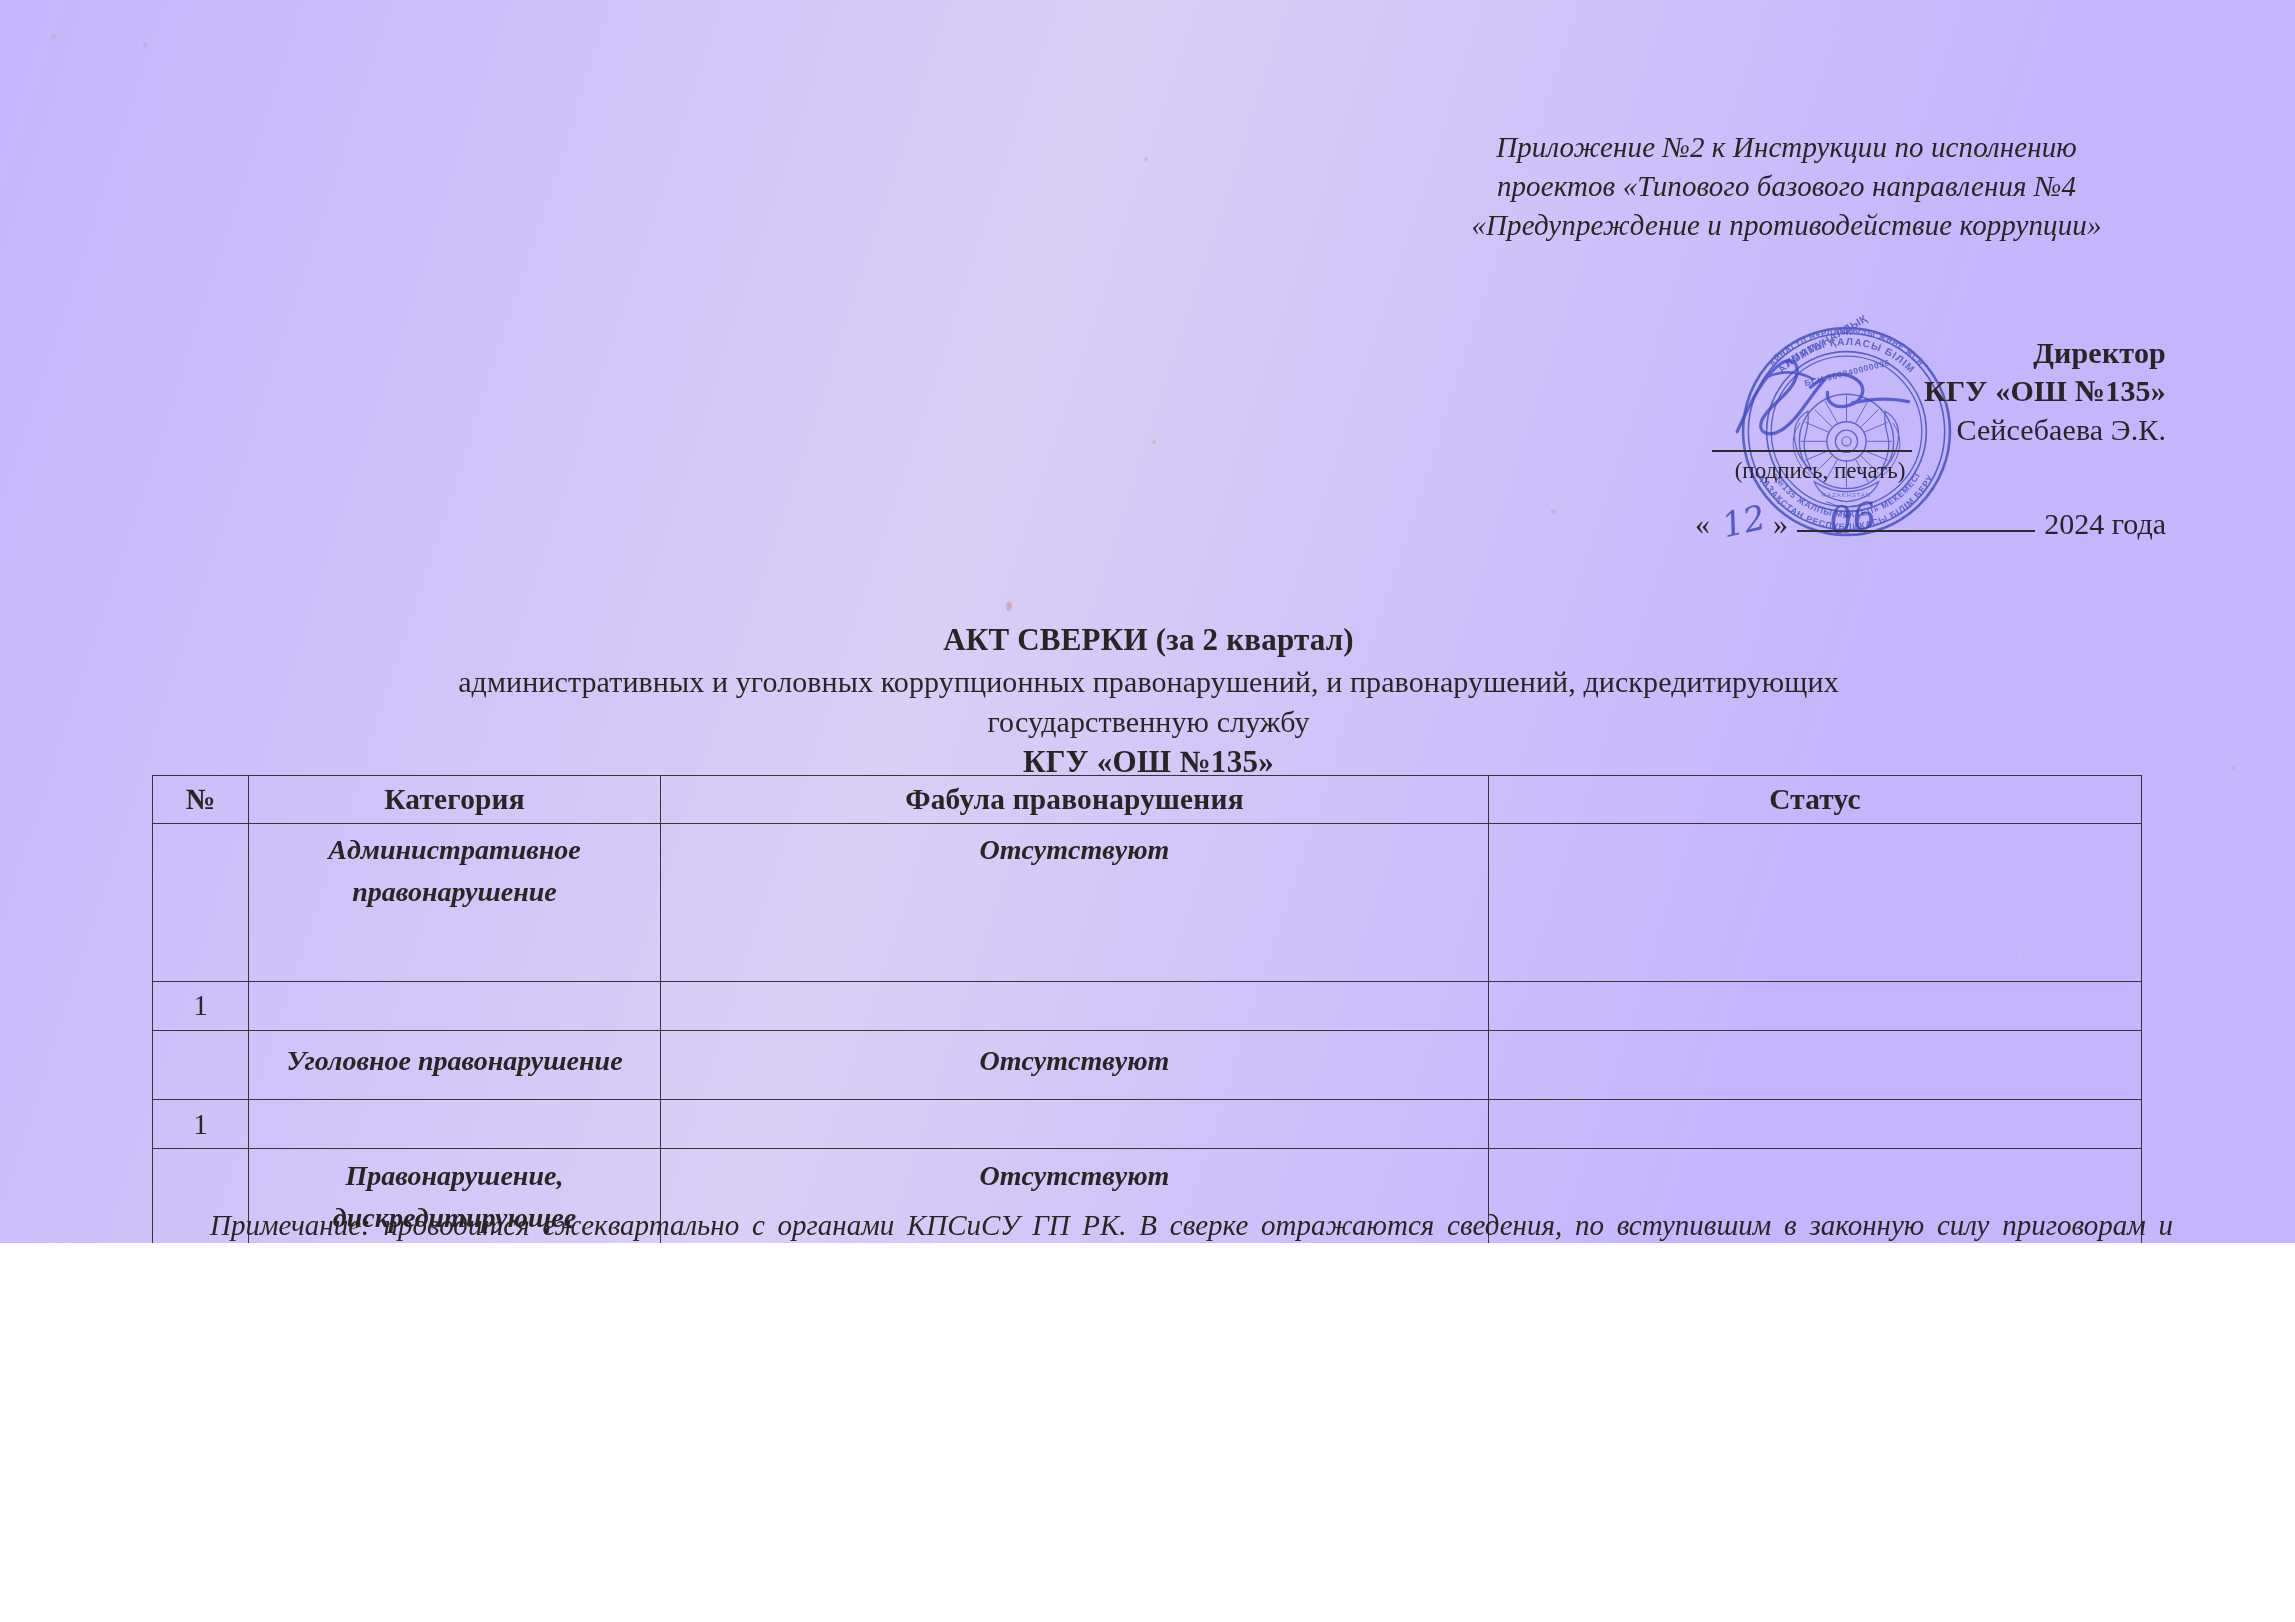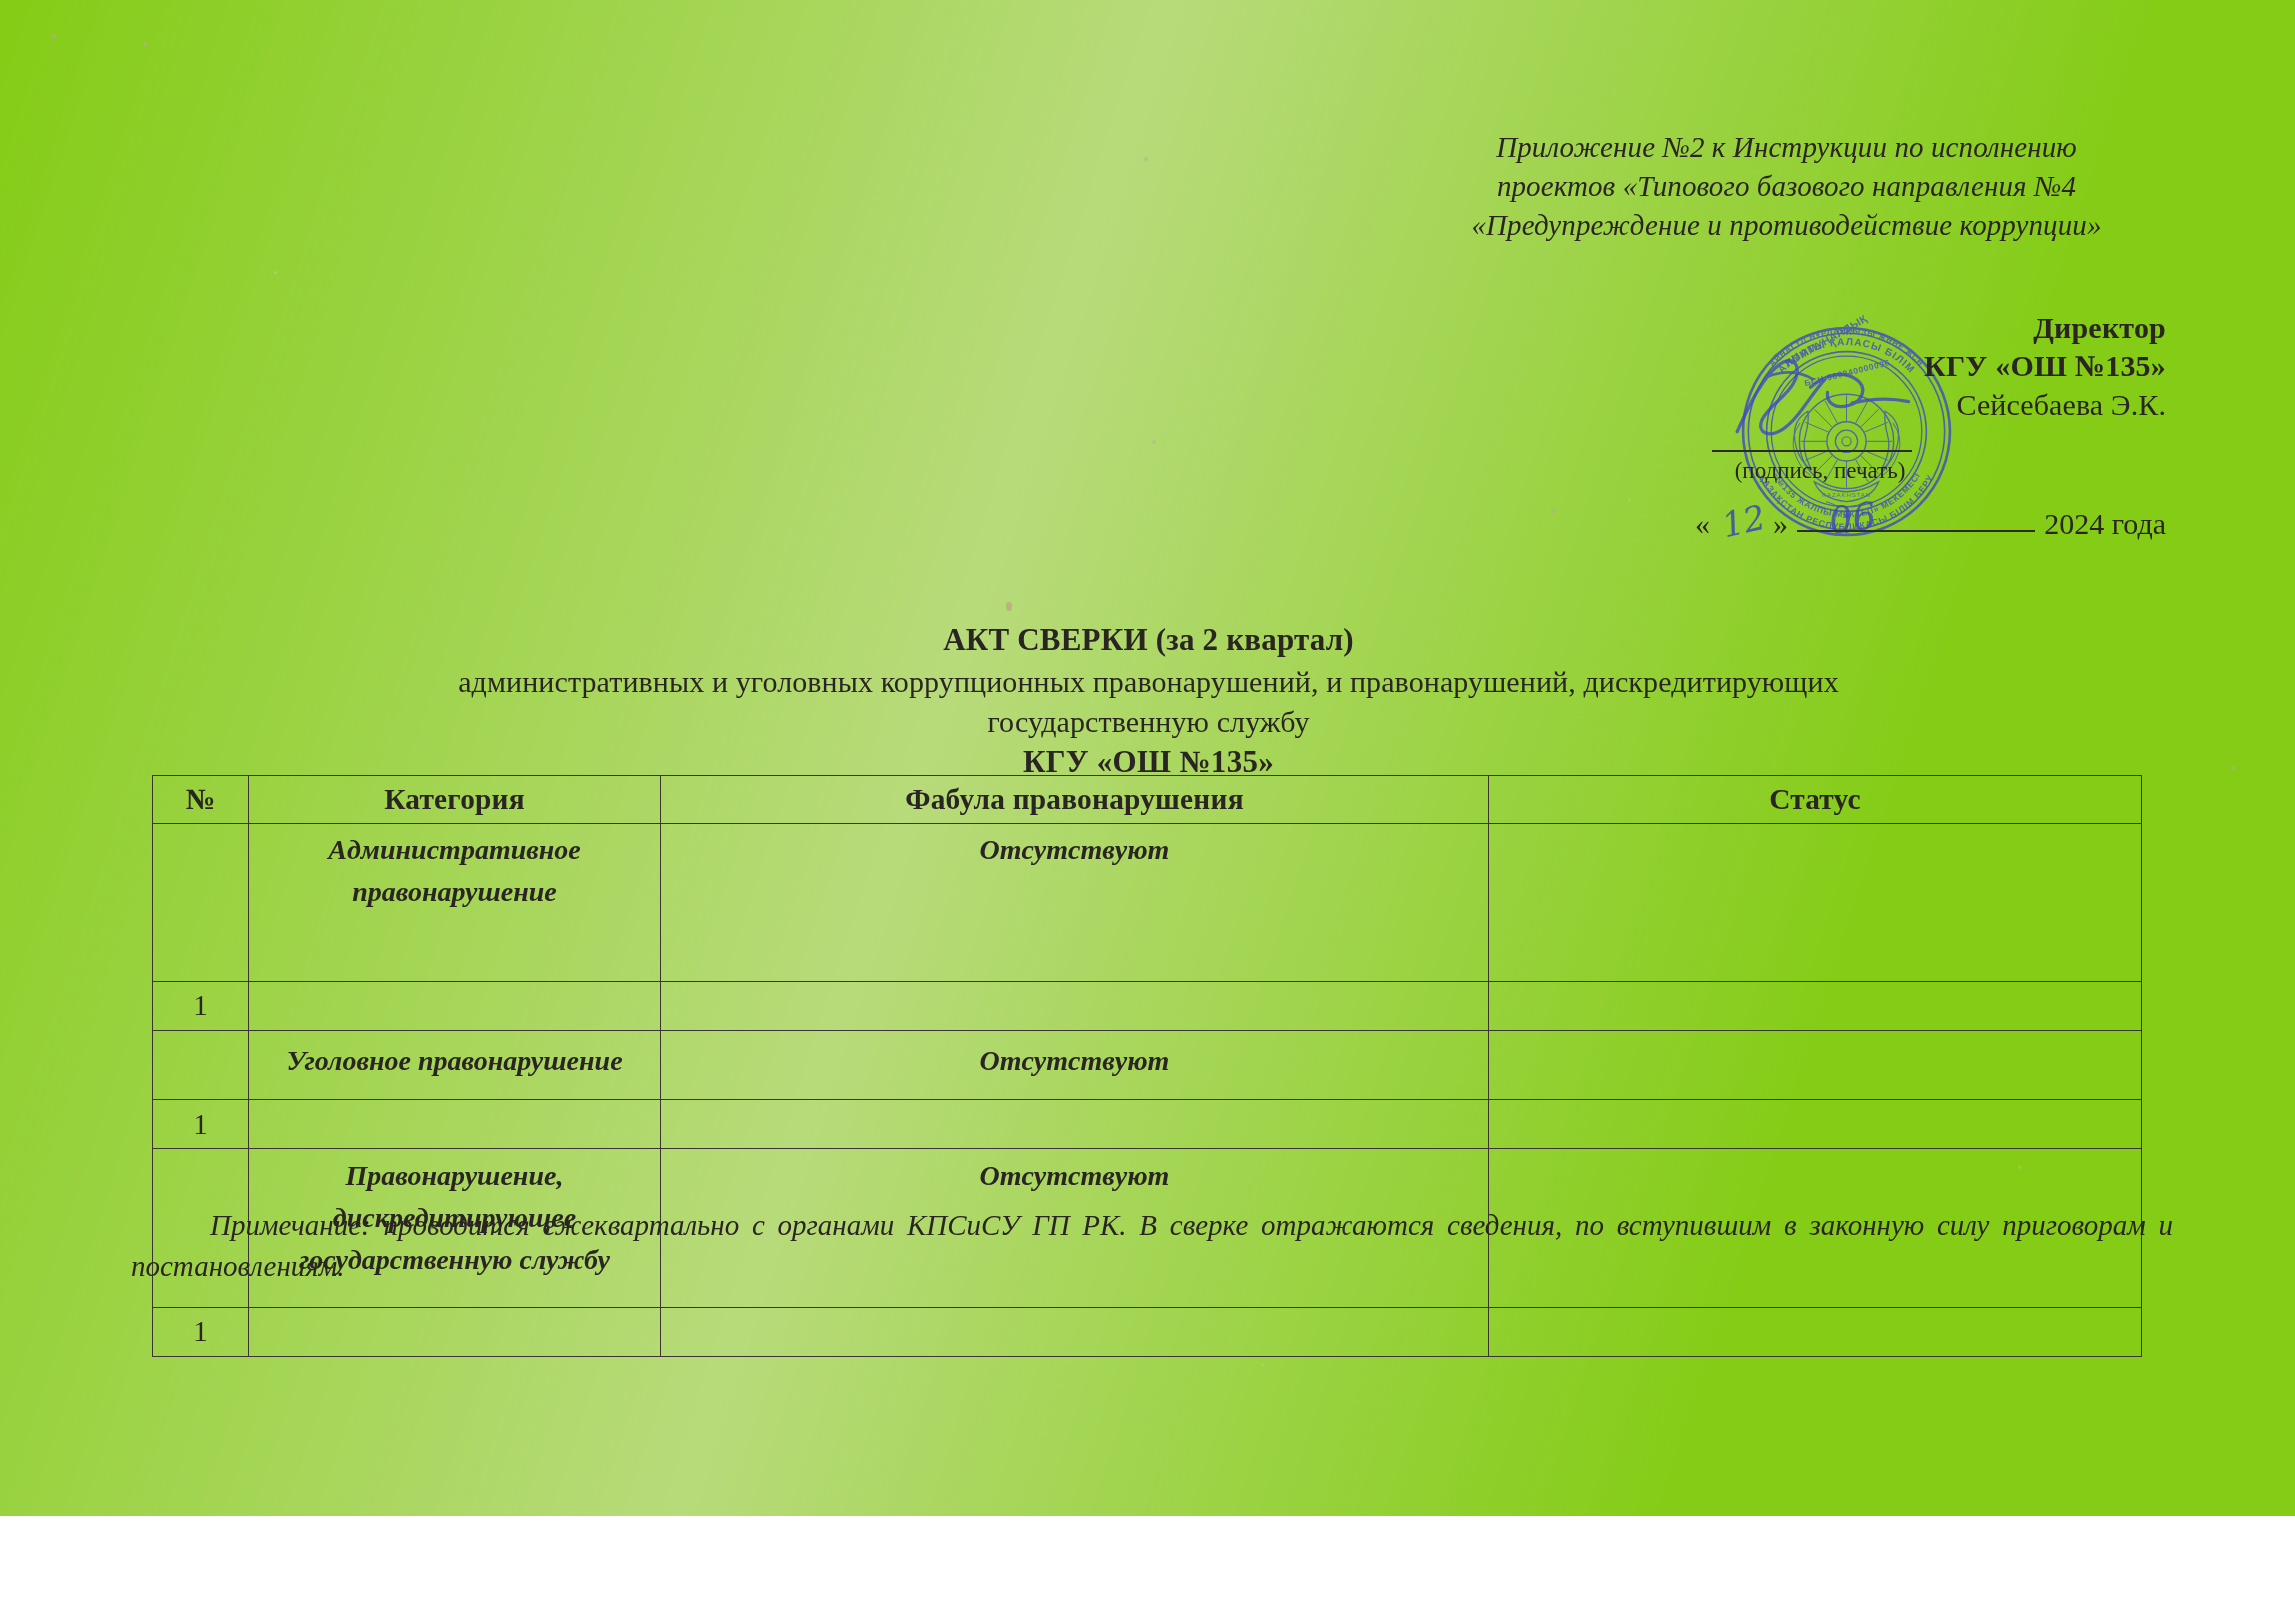--- a/index.html
+++ b/index.html
@@ -7,22 +7,22 @@
     padding: 0;
     background: #ffffff;
   }
   body {
     font-family: "Liberation Serif", "DejaVu Serif", serif;
   }
 
   .page {
     position: relative;
     width: 2295px;
-    height: 1516px;
-    background: #84cc16;
+    height: 1243px;
+    background: #c4b5fd;
     overflow: hidden;
     color: #2a2522;
   }
 
   
   .page::before {
     content: "";
     position: absolute;
     inset: 0;
     pointer-events: none;
@@ -55,21 +55,21 @@
     font-size: 29px;
     line-height: 1.34;
     letter-spacing: 0.1px;
   }
   .appendix div { white-space: nowrap; }
 
   
   .sigblock {
     position: absolute;
     left: 1590px;
-    top: 309px;
+    top: 334px;
     width: 576px;
     text-align: right;
     font-size: 30px;
     line-height: 1.28;
   }
   .sigblock .strong { font-weight: bold; letter-spacing: 0.2px; }
   .sig-name { font-weight: normal; letter-spacing: 0.1px; }
 
   .sig-rule {
     position: absolute;

